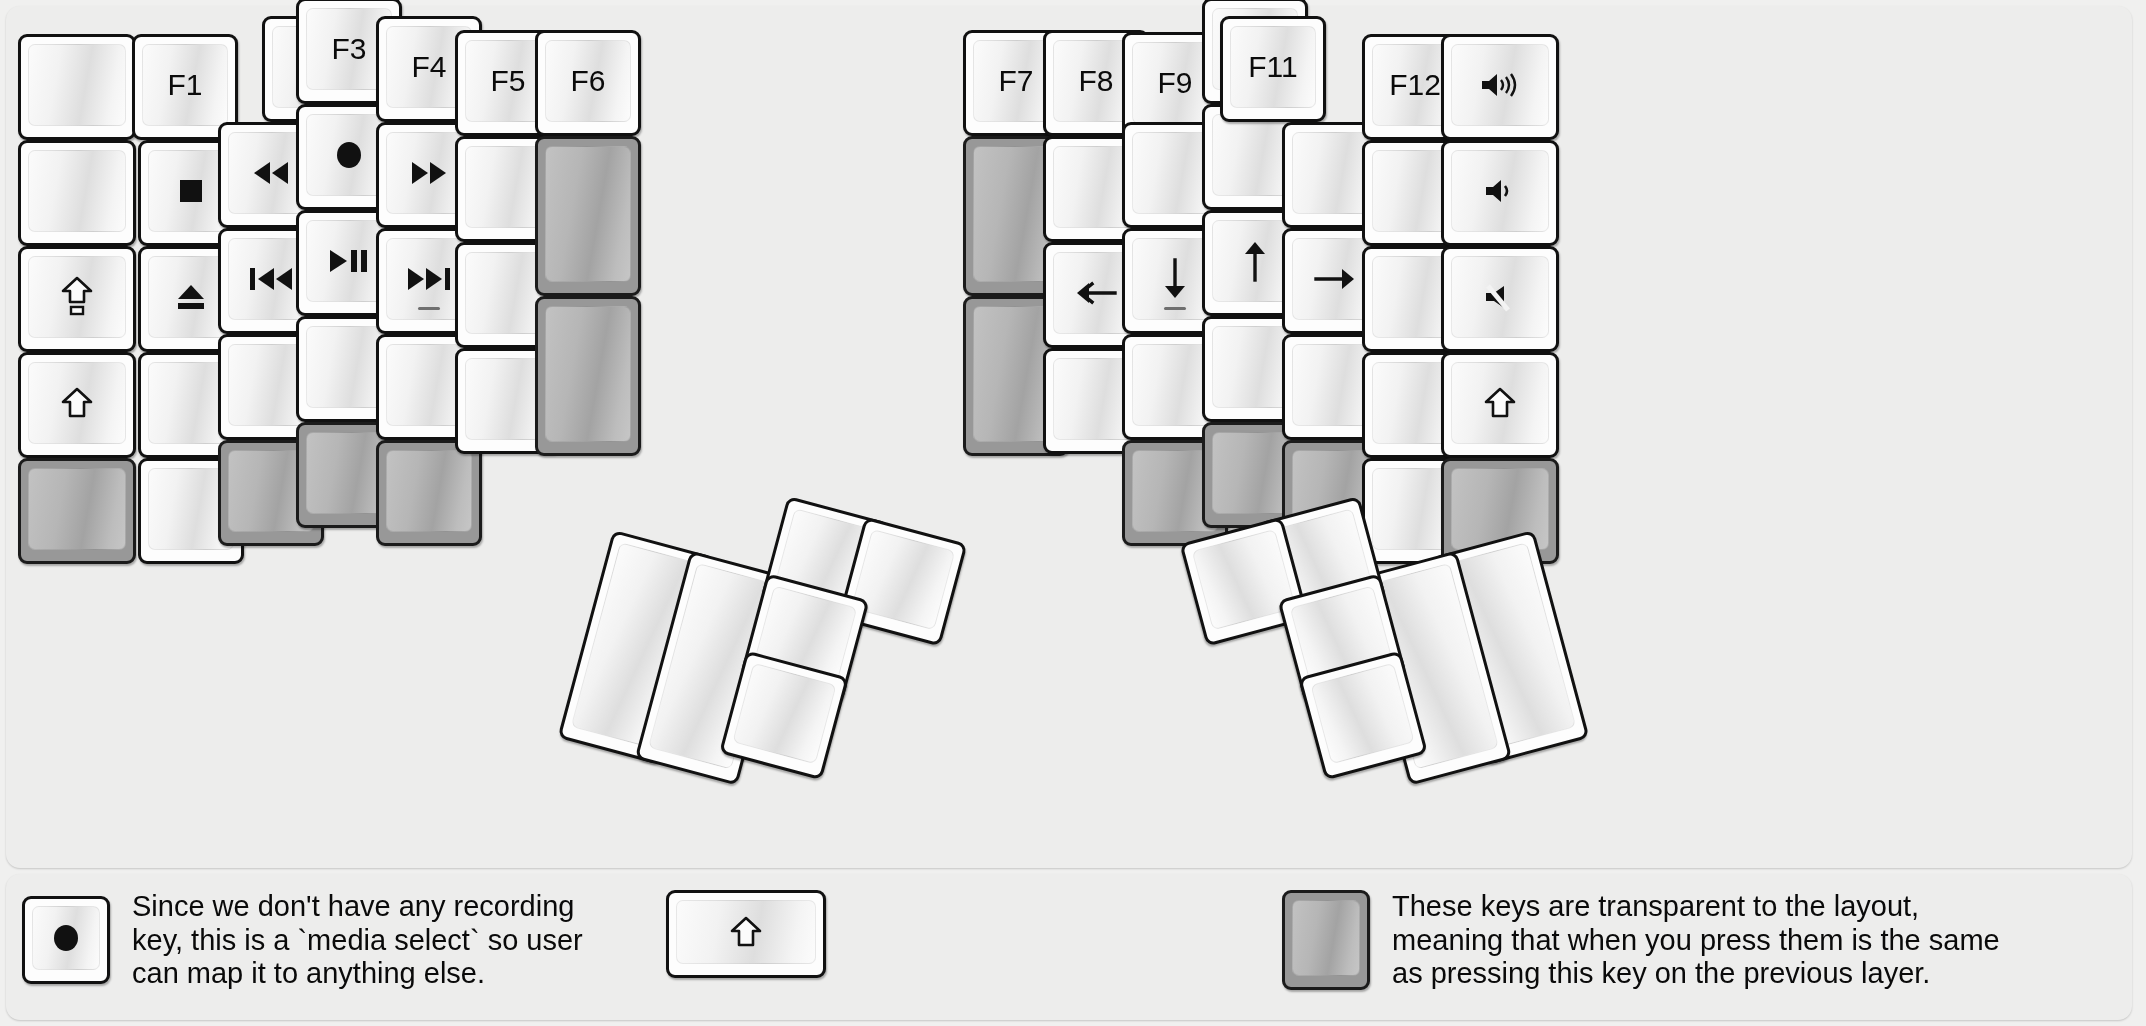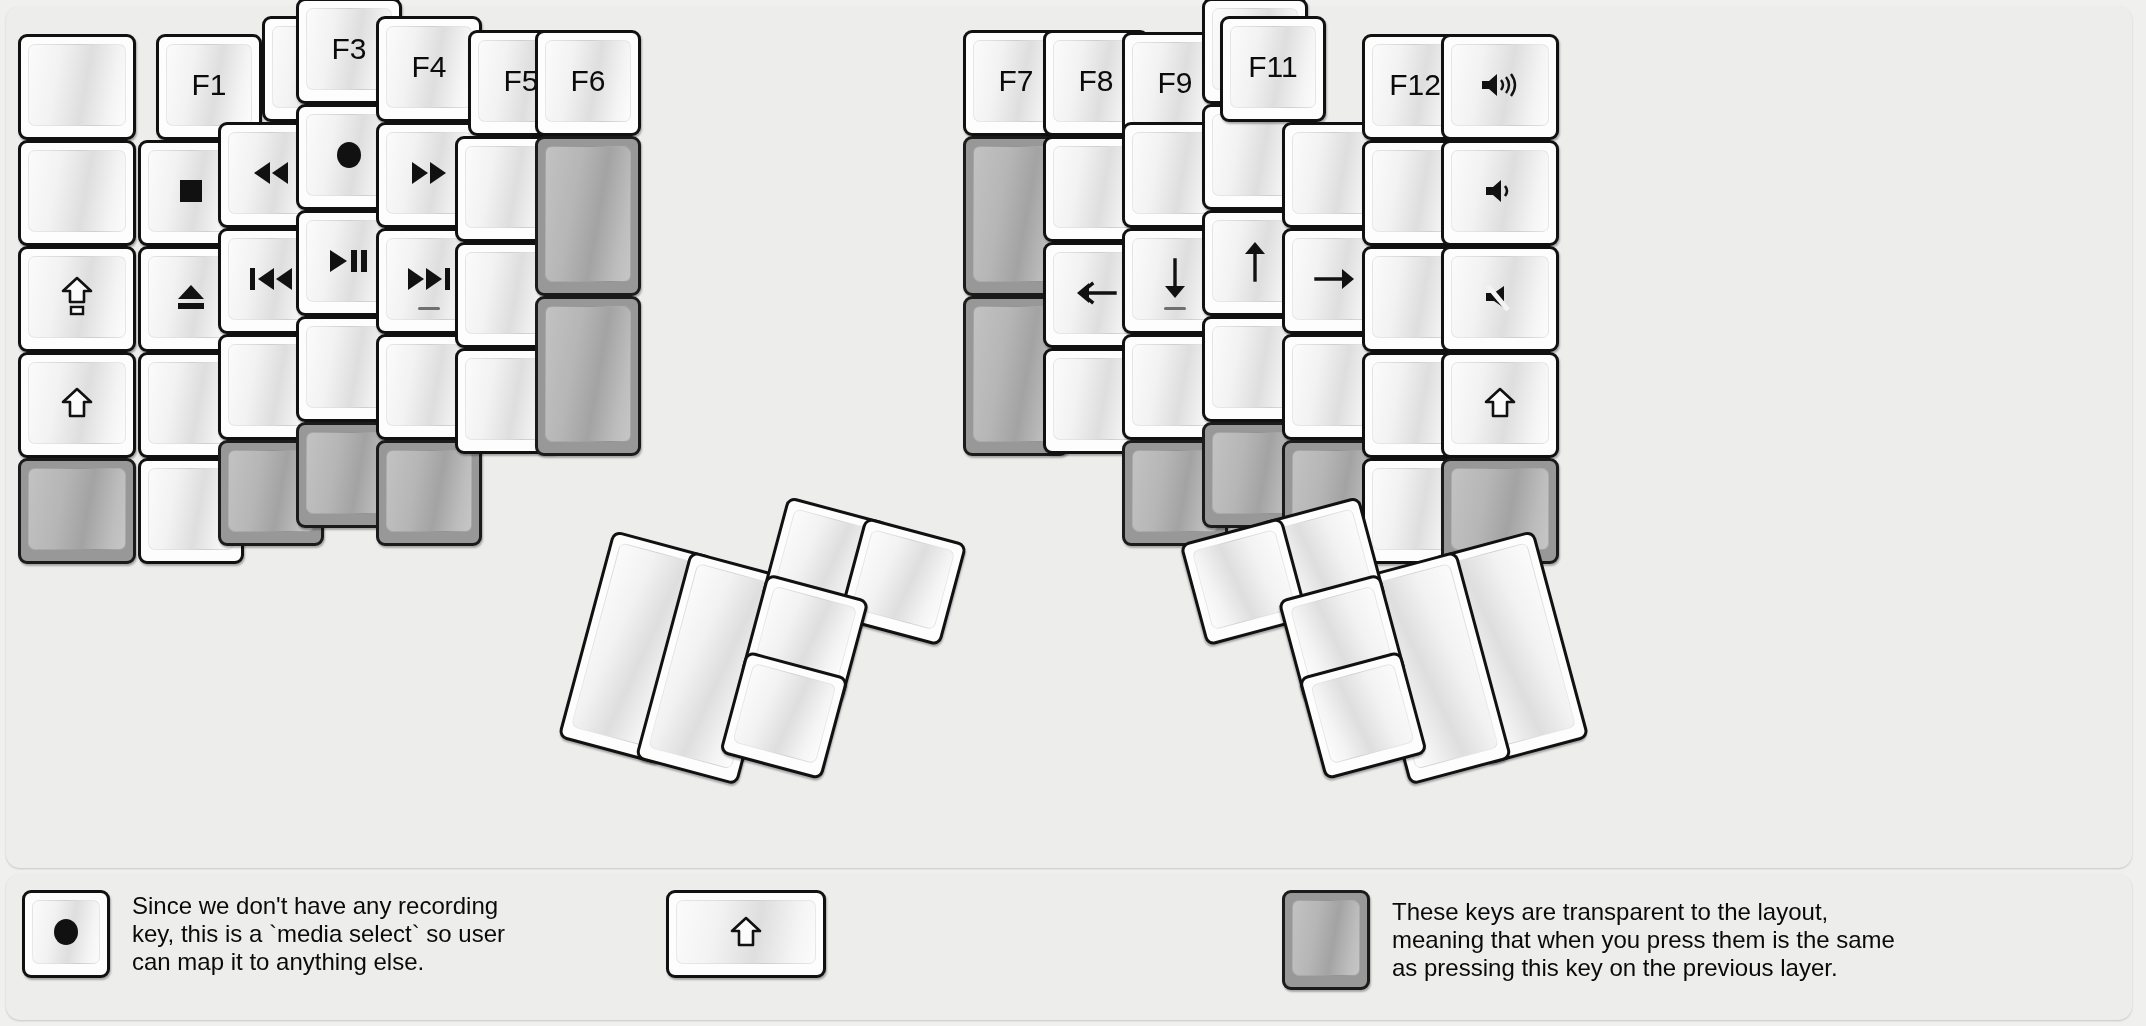--- a/index.html
+++ b/index.html
@@ -70,21 +70,21 @@
 
   
   .tickbar{
     position:absolute;left:50%;transform:translateX(-50%);
     bottom:9px;width:22px;height:3px;background:#6f6f6f;border-radius:2px;
   }
 
   
   .legend-item{position:absolute;display:flex;align-items:center;}
   .legend-text{
-    font-size:24px;color:#0a0a0a;line-height:1.16;margin-left:22px;white-space:pre-line;
+    font-size:29px;color:#0a0a0a;line-height:1.16;margin-left:22px;white-space:pre-line;
   }
   .legend-key{position:relative;flex:0 0 auto;}
 
   svg{display:block;}
 </style>
 </head>
 <body>
 
 <div id="root">
 
@@ -114,21 +114,21 @@
           <span class="glyph">
             <svg width="32" height="34" viewBox="0 0 32 34" xmlns="http://www.w3.org/2000/svg">
               <path d="M16 3 L30 16 L23 16 L23 30 L9 30 L9 16 L2 16 Z" fill="#fbfbfb" stroke="#111" stroke-width="2.6" stroke-linejoin="round"></path>
             </svg>
           </span>
         </div>
       </div>
       <div class="key trans" style="left: 18px; top: 458px; width: 118px; height: 106px;">
         <div class="inner"></div>
       </div>
-      <div class="key" style="left: 156px; top: 34px; width: 106px; height: 106px; text-decoration: underline;">
+      <div class="key" style="left: 132px; top: 34px; width: 106px; height: 106px; text-decoration: underline;">
         <div class="inner">
           <span class="lbl">F1</span>
         </div>
       </div>
       <div class="key" style="left: 138px; top: 140px; width: 106px; height: 106px;">
         <div class="inner">
           <span class="glyph">
             <svg width="30" height="30" viewBox="0 0 30 30" xmlns="http://www.w3.org/2000/svg">
               <rect x="4" y="4" width="22" height="22" fill="#111"></rect>
             </svg>
@@ -240,21 +240,21 @@
           </span>
           <span class="tickbar"></span>
         </div>
       </div>
       <div class="key" style="left: 376px; top: 334px; width: 106px; height: 106px;">
         <div class="inner"></div>
       </div>
       <div class="key trans" style="left: 376px; top: 440px; width: 106px; height: 106px;">
         <div class="inner"></div>
       </div>
-      <div class="key" style="left: 468px; top: 30px; width: 106px; height: 106px;">
+      <div class="key" style="left: 455px; top: 30px; width: 106px; height: 106px;">
         <div class="inner">
           <span class="lbl">F5</span>
         </div>
       </div>
       <div class="key" style="left: 455px; top: 136px; width: 106px; height: 106px;">
         <div class="inner"></div>
       </div>
       <div class="key" style="left: 455px; top: 242px; width: 106px; height: 106px;">
         <div class="inner"></div>
       </div>

